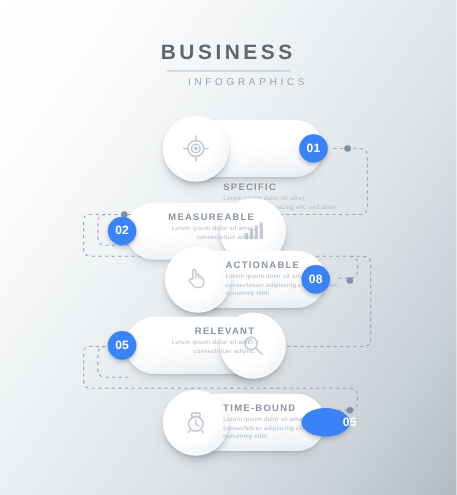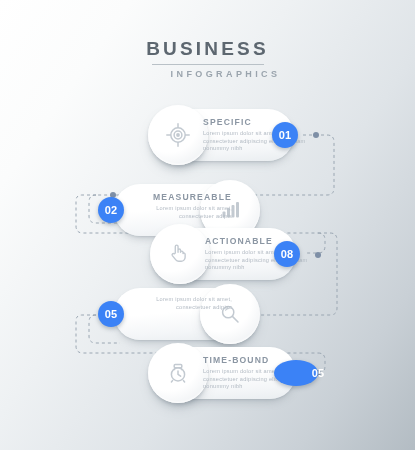--- a/index.html
+++ b/index.html
@@ -48,21 +48,21 @@
   .header .rule {
     width: 112px;
     height: 1px;
     background: #b9c1c7;
     margin: 4px auto 3px auto;
   }
   .header .subtitle {
     font-size: 9px;
     letter-spacing: 3.4px;
     color: #9aa4ad;
-    font-weight: 700;
+    font-weight: 400;
     line-height: 12px;
     padding-left: 36px;
   }
 
   
   #wires {
     position: absolute;
     inset: 0;
     pointer-events: none;
   }
@@ -140,42 +140,42 @@
     line-height: 7.6px;
   }
   .txt.right { text-align: right; }
   .txt.left  { text-align: left; }
 
   
   
   #row1 { left: 148px; top: 109px; width: 160px; }
   #row1 .pill { left: 14px; width: 132px; }
   #row1 .disc { left: 0px; }
-  #row1 .txt  { left: 55px; }
+  #row1 .txt  { left: 55px; margin-top: 48px; }
   #row1 .badge{ left: 124px; }
 
   #row2 { left: 98px; top: 184px; width: 162px; }
   #row2 .pill { left: 16px; width: 132px; }
   #row2 .disc { left: 102px; }
   #row2 .txt  { left: 22px; }
   #row2 .badge{ left: 0px; }
 
   #row3 { left: 150px; top: 228px; width: 160px; }
   #row3 .pill { left: 14px; width: 132px; }
   #row3 .disc { left: 0px; }
   #row3 .txt  { left: 55px; }
   #row3 .badge{ left: 124px; }
 
   #row4 { left: 98px; top: 288px; width: 162px; }
   #row4 .pill { left: 16px; width: 132px; }
   #row4 .disc { left: 102px; }
   #row4 .txt  { left: 22px; }
   #row4 .badge{ left: 0px; }
 
-  #row5 { left: 148px; top: 347px; width: 162px; }
+  #row5 { left: 148px; top: 358px; width: 162px; }
   #row5 .pill { left: 14px; width: 134px; }
   #row5 .disc { left: 0px; }
   #row5 .txt  { left: 55px; }
   #row5 .badge{ left: 126px; padding-left: 44px; }
 
   .icon-stroke {
     fill: none;
     stroke: #c3cad1;
     stroke-width: 1.5;
     stroke-linecap: round;
@@ -273,20 +273,21 @@
   <div class="row" id="row4">
     <div class="pill"></div>
     <div class="disc">
       <svg width="26" height="26" viewBox="0 0 26 26">
         <circle class="icon-stroke" cx="11.2" cy="11.2" r="5.6"></circle>
         <path class="icon-stroke" d="M15.4,15.4 L21,21"></path>
         <path class="icon-stroke" style="stroke-width:1.1" d="M8.6,9.2 a3.2,3.2 0 0 1 2.6,-1.6"></path>
       </svg>
     </div>
     <div class="txt right">
+      <div class="label">RELEVANT</div>
       <div class="body">Lorem ipsum dolor sit amet, consectetuer adipisc</div>
     </div>
     <div class="badge">05</div>
   </div>
 
   <div class="row" id="row5">
     <div class="pill"></div>
     <div class="disc">
       <svg width="26" height="26" viewBox="0 0 26 26">
         <circle class="icon-stroke" cx="13" cy="14.4" r="6.6"></circle>

